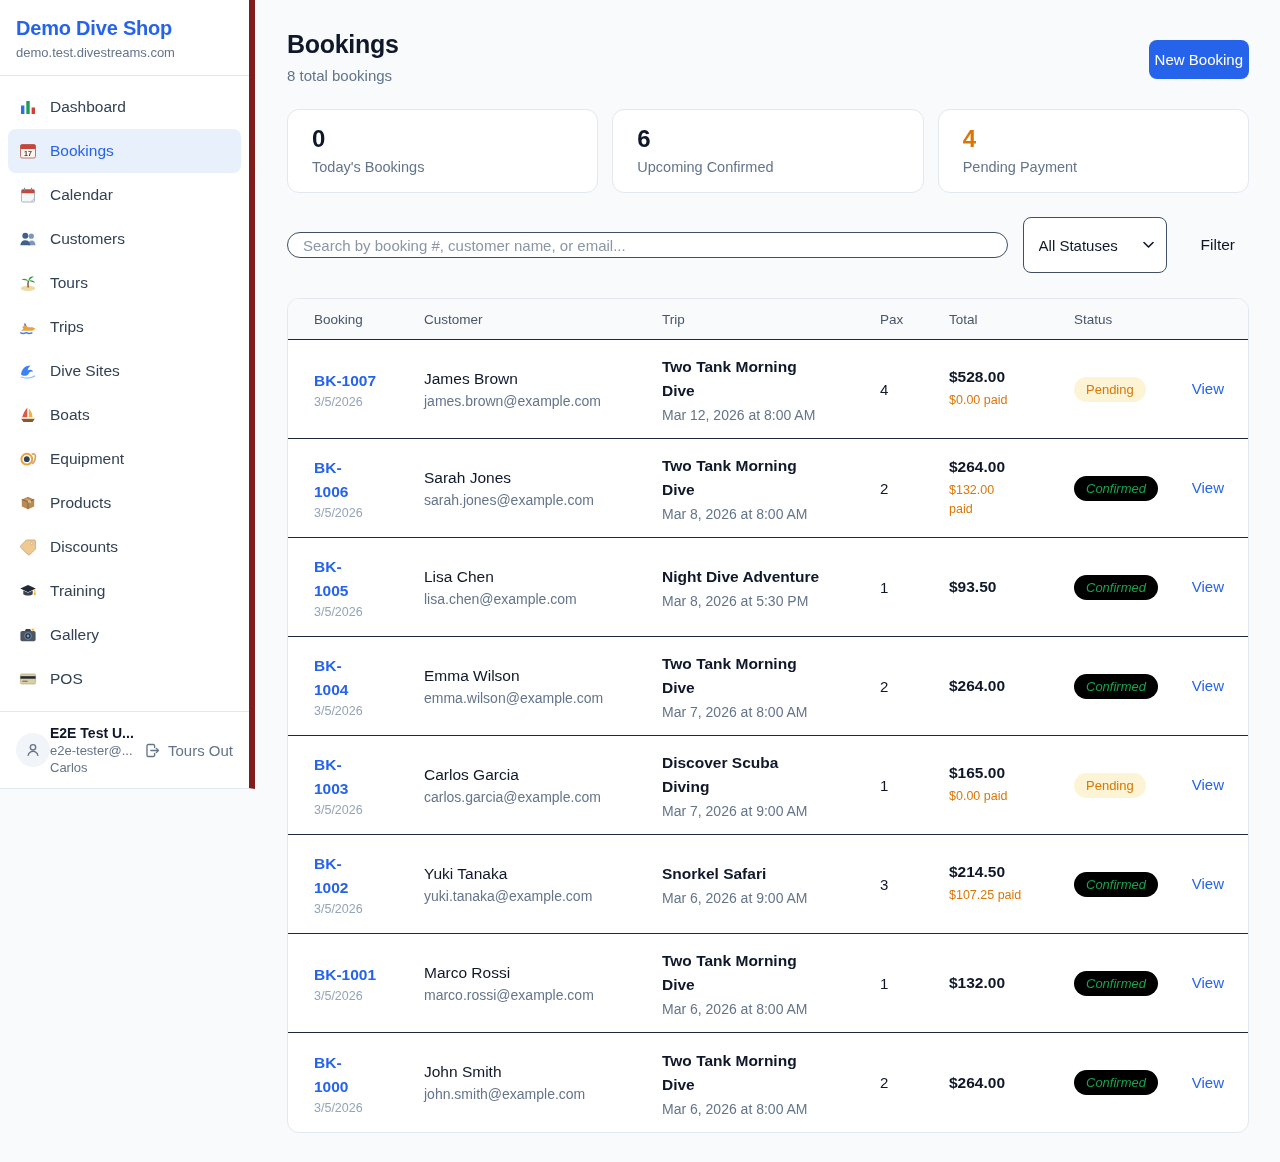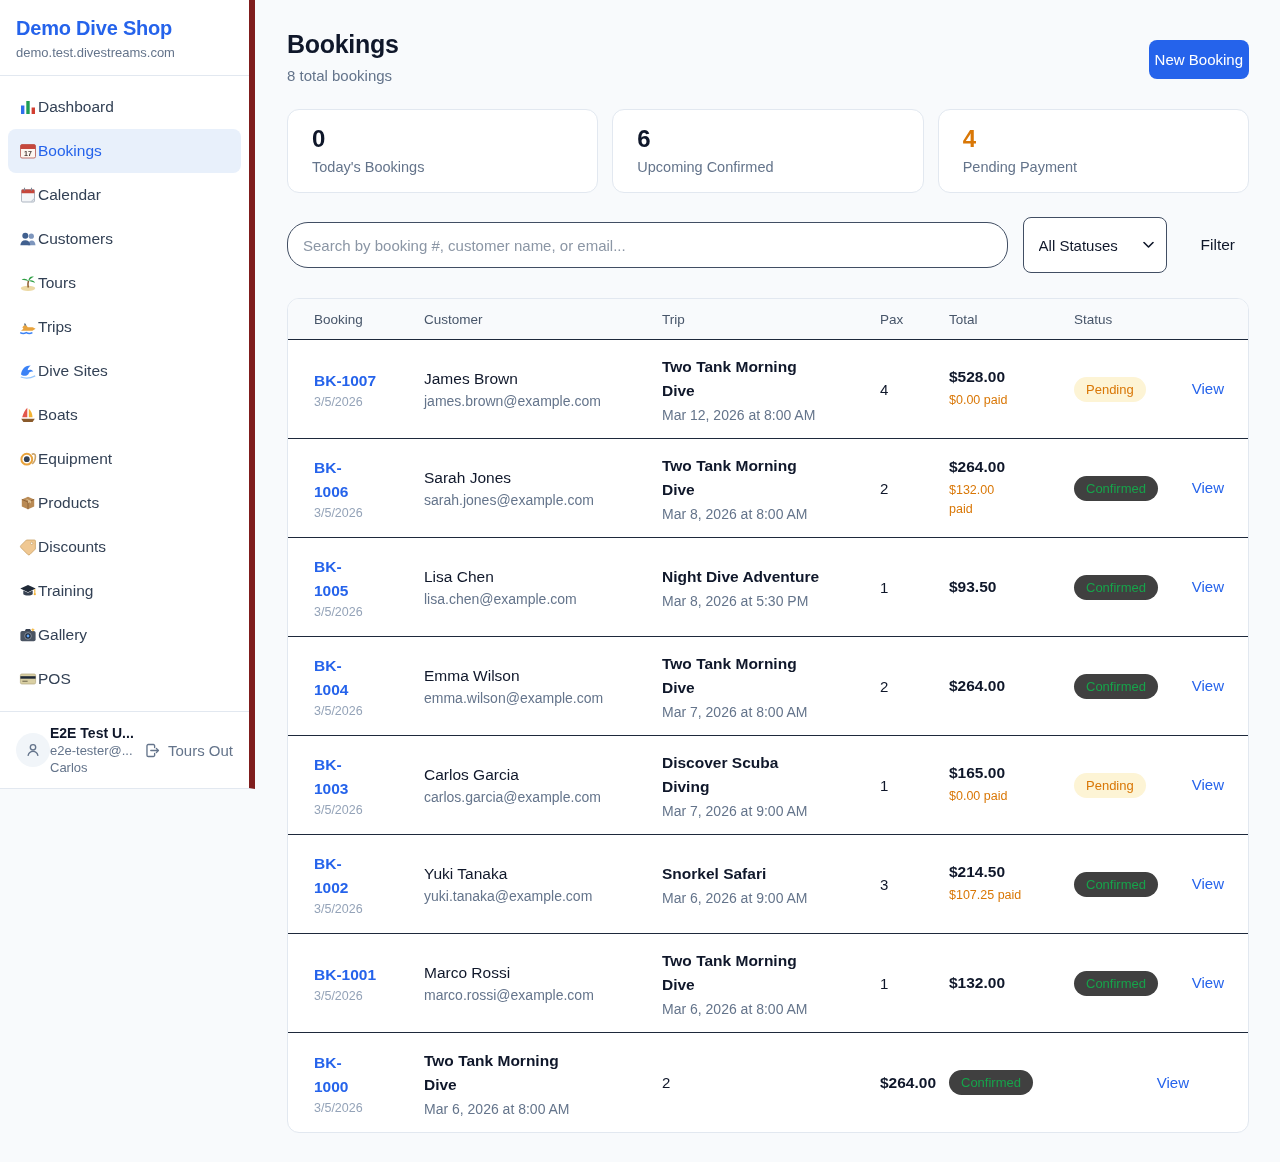--- a/index.html
+++ b/index.html
@@ -19,21 +19,21 @@
     background:#ffffff;
     border-right:6px solid #7f1d1d;
     border-bottom:1px solid #e2e8f0;
   }
   .shop-header { padding:17px 16px 15px; border-bottom:1px solid #e2e8f0; }
   .shop-name { color:#2563eb; font-size:20px; font-weight:700; letter-spacing:-0.2px; }
   .shop-domain { color:#64748b; font-size:13px; margin-top:5px; }
 
   .nav { padding:9px 8px 10px; }
   .nav-item {
-    display:flex; align-items:center; gap:1px;
+    display:flex; align-items:center; gap:13px;
     height:44px; padding:0 10px; border-radius:8px;
     font-size:15.5px; color:#334155; cursor:pointer;
   }
   .nav-item .ni { width:19px; height:19px; display:flex; align-items:center; justify-content:center; flex:0 0 19px; }
   .nav-item.active { background:#e8f0fb; color:#2563eb; font-weight:500; }
 
   .user-section {
     border-top:1px solid #e2e8f0;
     padding:13px 16px; display:flex; align-items:center; 
   }
@@ -66,21 +66,21 @@
   .stat-card {
     flex:1; background:#fff; border:1px solid #e2e8f0; border-radius:12px;
     padding:15px 24px; height:84px;
   }
   .stat-value { font-size:24px; font-weight:700; color:#0f172a; }
   .stat-value.accent { color:#d97706; }
   .stat-label { font-size:14.5px; color:#64748b; margin-top:6px; }
 
   .toolbar { display:flex; align-items:center; gap:15px; margin-top:24px; }
   .search-input {
-    flex:1; height:46px; background:#fff;
+    flex:1; height:26px; background:#fff;
     border:1px solid #414e63; border-radius:21px;
     padding:0 15px; font-size:15px; font-family:inherit; color:#701a75;
   }
   .search-input::placeholder { color:#8b96a5; }
   .select-wrap { position:relative; }
   .status-select {
     appearance:none; -webkit-appearance:none; -moz-appearance:none;
     height:56px; min-width:144px; background:#fff;
     border:1px solid #414e63; border-radius:8px;
     padding:0 36px 0 15px; font-size:15px; font-family:inherit; color:#0f172a; cursor:pointer;
@@ -117,21 +117,21 @@
   .cname { font-size:15.5px; color:#0f172a; }
   .cemail { font-size:14px; color:#64748b; margin-top:5px; }
   .tname { font-size:15.5px; font-weight:600; color:#0f172a; line-height:1.55; white-space:pre-line; }
   .tdate { font-size:14px; color:#64748b; margin-top:4px; }
   .pax { font-size:15px; color:#0f172a; }
   .tot { font-size:15.5px; font-weight:700; color:#0f172a; }
   .paid { font-size:12.5px; color:#d97706; margin-top:5px; line-height:1.5; white-space:pre-line; }
   .paid:empty { display:none; }
   .badge { display:inline-block; padding:5px 12px; border-radius:999px; font-size:13px; font-weight:500; }
   .badge.pending { background:#fdf4d5; color:#d97706; }
-  .badge.confirmed { background:#404040; color:#16a34a; }
+  .badge.confirmed { background:#000000; color:#16a34a;font-style:italic; }
   .c-view { text-align:right; white-space:nowrap; }
   .view-link { color:#2563eb; font-size:15px; font-weight:500; text-decoration:none; cursor:pointer; }
 </style>
 </head>
 <body>
 
 <div class="app">
 
   <aside class="sidebar">
     <div class="shop-header">
@@ -555,20 +555,24 @@
         </div>
       </div>
 
       <div class="grid trow">
         <div>
           <a class="bid">BK-
 1000</a>
           <div class="bdate">3/5/2026</div>
         </div>
         <div>
+          <div class="cname">John Smith</div>
+          <div class="cemail">john.smith@example.com</div>
+        </div>
+        <div>
           <div class="tname">Two Tank Morning
 Dive</div>
           <div class="tdate">Mar 6, 2026 at 8:00 AM</div>
         </div>
         <div class="pax">2</div>
         <div>
           <div class="tot">$264.00</div>
 
         </div>
         <div>

